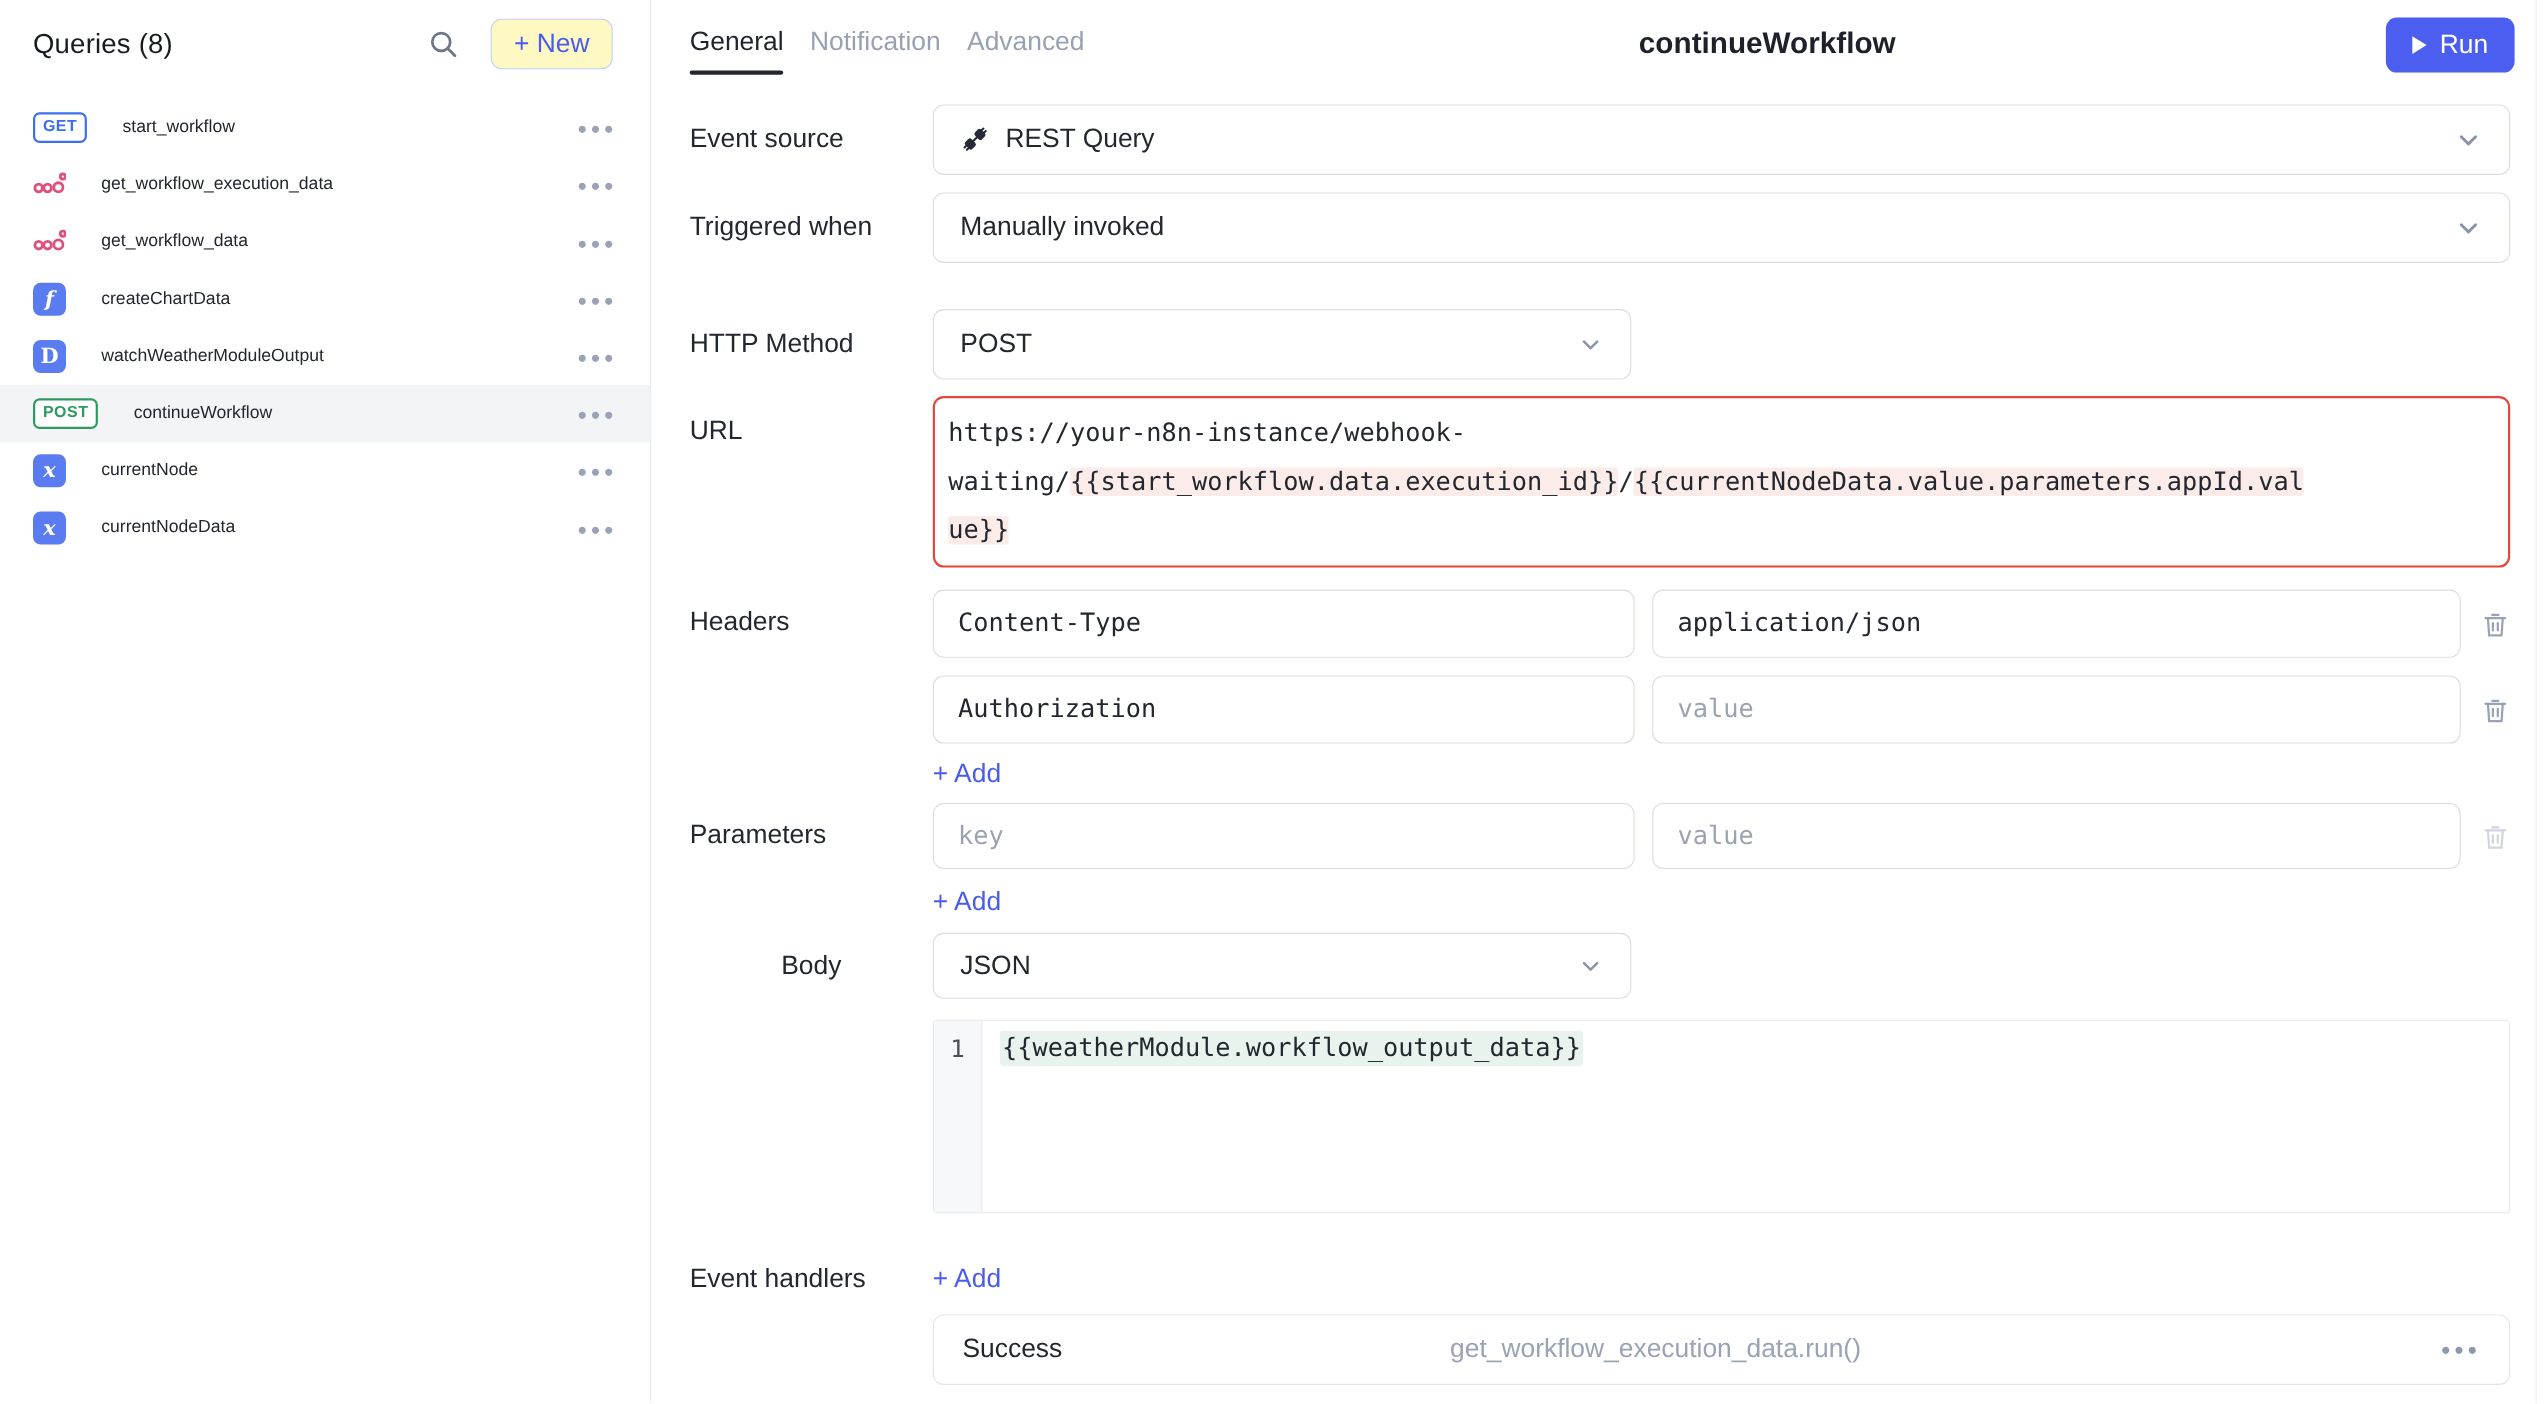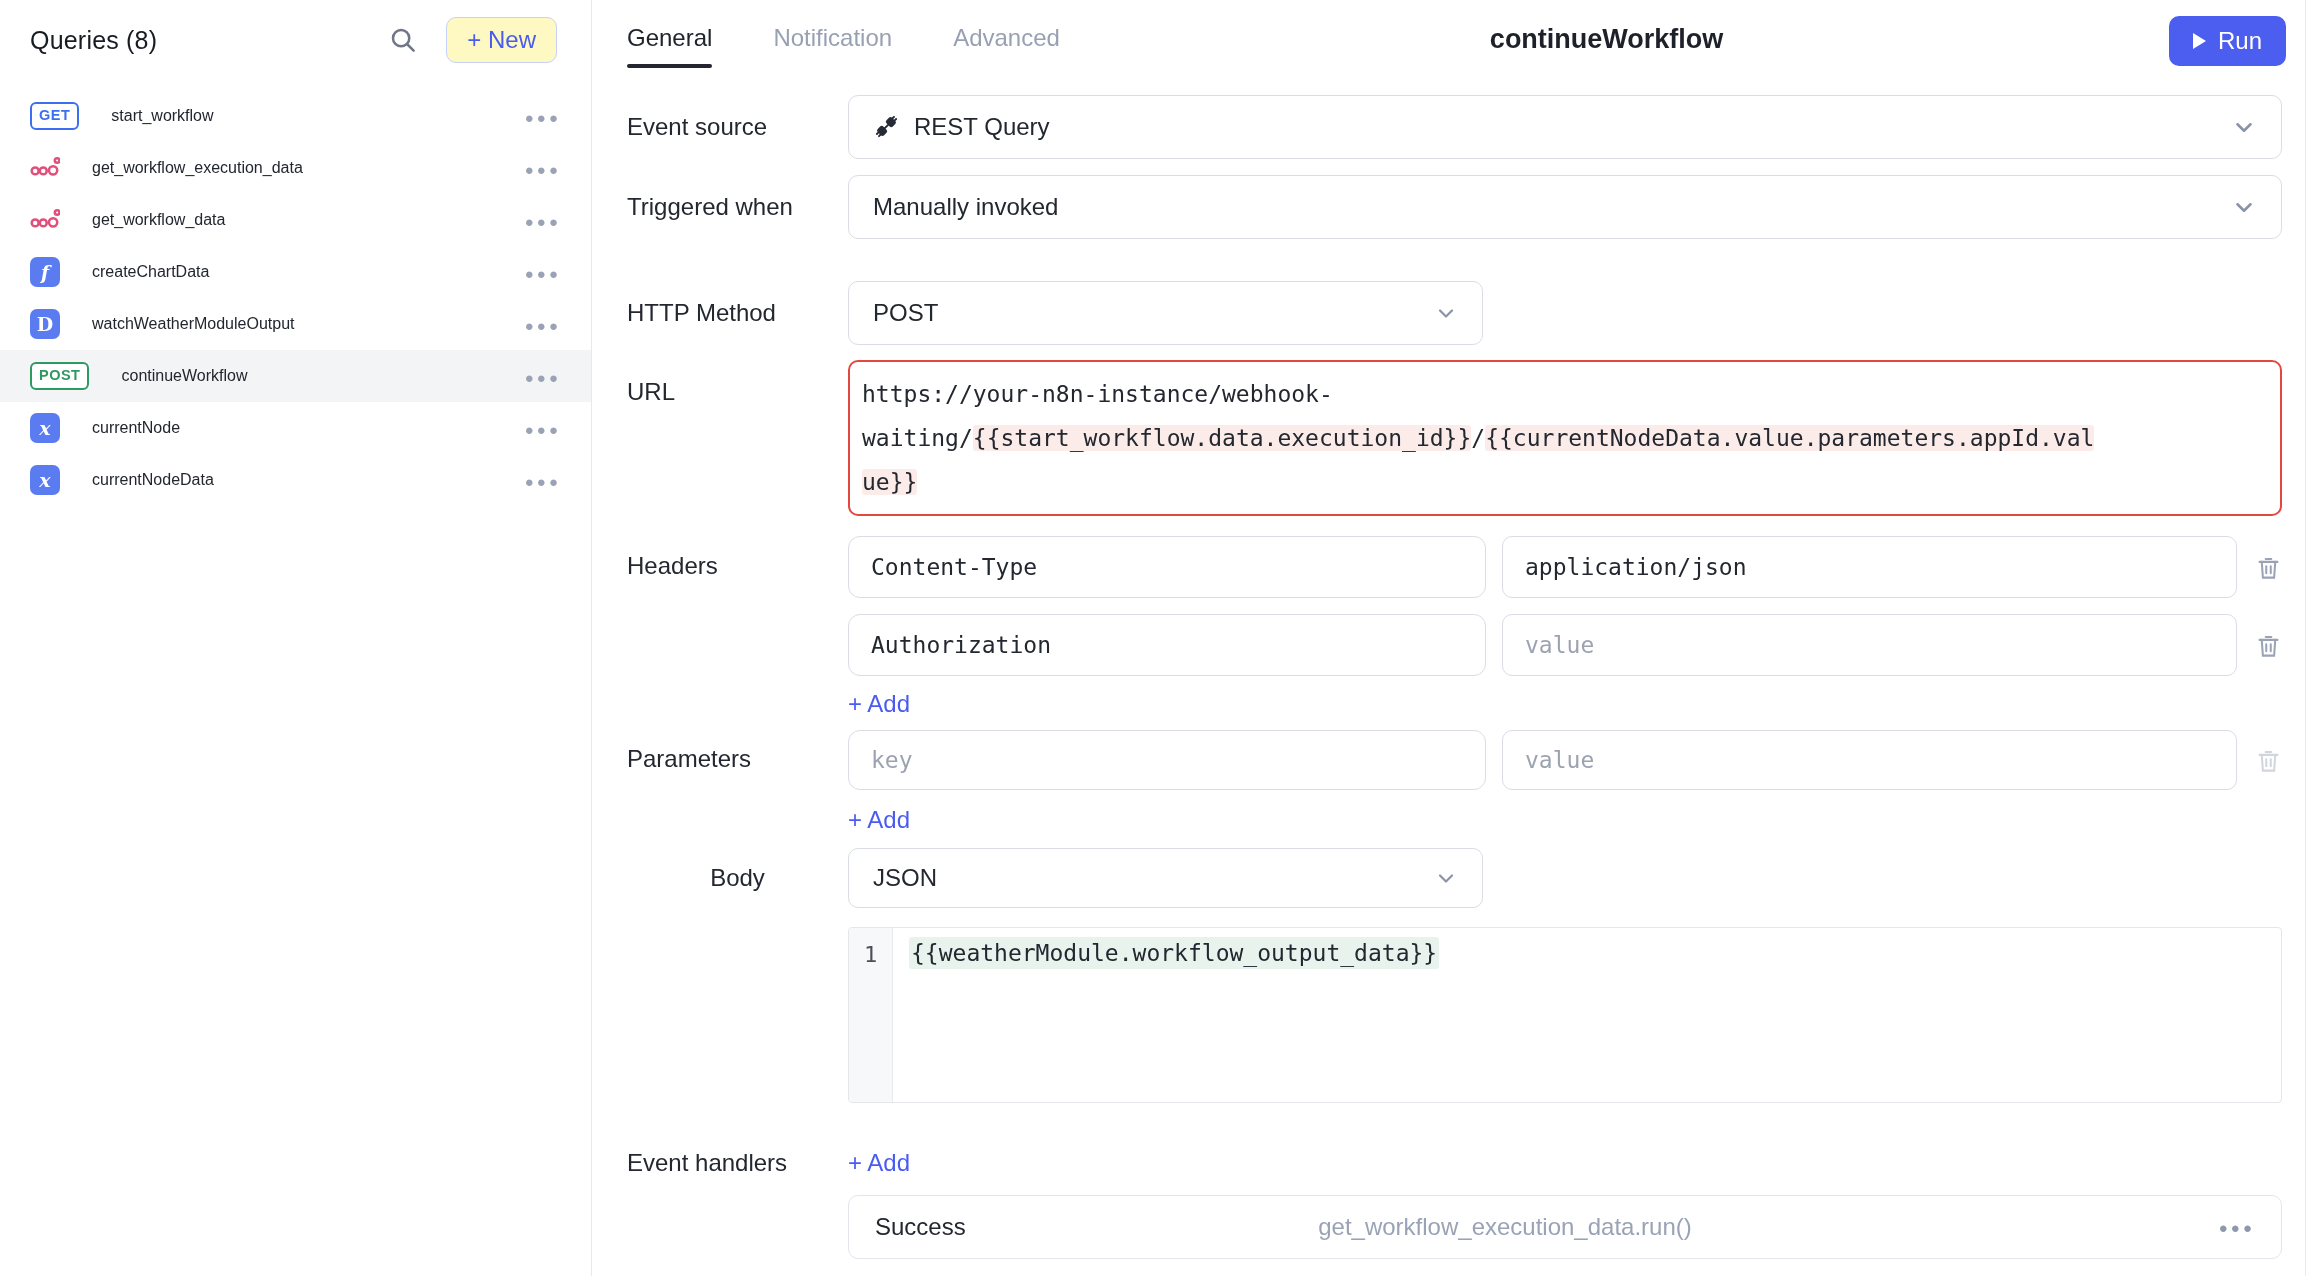--- a/index.html
+++ b/index.html
@@ -25,21 +25,21 @@
   .sq-badge.dd  { font-weight:700; }
   .sq-badge.var { font-style:italic; font-weight:700; }
   .q-name { font-size:16px; color:#22262e; }
   .kebab { margin-left:auto; color:#9aa2b6; font-size:15px; letter-spacing:3px; cursor:pointer; line-height:1; padding-top:2px; }
 
   
   .main { position:relative; flex:1; height:100%; padding-left:35px; overflow:hidden; }
   .scroll-edge { position:absolute; top:0; bottom:0; right:10px; width:1px; background:#e9ebef; }
 
   .m-header { position:relative; height:94px; display:flex; align-items:flex-start; padding-top:24px; }
-  .tabs { display:flex; gap:61px; }
+  .tabs { display:flex; gap:24px; }
   .tab { position:relative; font-size:24px; color:#98a1b3; cursor:pointer; padding-bottom:26px; }
   .tab.active { color:#20242d; font-weight:500; }
   .tab.active::after { content:""; position:absolute; left:0; right:0; bottom:10px; height:4px; background:#23262e; border-radius:2px; }
   .m-title { position:absolute; left:58%; transform:translateX(-50%); top:24px; font-size:27px; font-weight:600; color:#1d2129; }
   .btn-run { position:absolute; right:30px; top:16px; display:flex; align-items:center; gap:12px; background:#4b5ef0; color:#fff; border:none; border-radius:10px; padding:11px 24px; font-size:24px; font-weight:500; cursor:pointer; font-family:inherit; }
   .play { width:0; height:0; border-left:13px solid #fff; border-top:8px solid transparent; border-bottom:8px solid transparent; }
 
   .form-row { display:flex; }
   .form-label { width:221px; min-width:221px; font-size:24px; color:#23272f; }
   .field-area { flex:1; margin-right:34px; }
@@ -49,21 +49,21 @@
   .select .chev { margin-left:auto; }
   .sel-half { width:635px; }
   .plug { margin-right:14px; display:flex; }
 
   .url-box { border:2px solid #e2483d; border-radius:10px; padding:10px 12px; font-family:"DejaVu Sans Mono", monospace; font-size:23px; line-height:44px; color:#23272f; background:#fff; min-height:149px; cursor:text; }
   .hl-red { background:#fbecea; border-radius:3px; }
 
   .kv-row { display:flex; align-items:center; }
   .kv-row + .kv-row { margin-top:16px; }
   .kv-input { height:62px; border:1.5px solid #dadde4; border-radius:10px; background:#fff; padding:0 22px; font-family:"DejaVu Sans Mono", monospace; font-size:23px; color:#23272f; outline:none; }
-  .kv-key { width:638px; margin-right:16px;border-radius:12px; }
+  .kv-key { width:638px; margin-right:16px; }
   .kv-val { flex:1; }
   .kv-input::placeholder { color:#9ca3b0; }
   .trash-btn { margin-left:18px; background:none; border:none; cursor:pointer; display:flex; padding:0; }
   .trash-btn.disabled { opacity:.45; cursor:default; }
   .add-link { display:inline-block; background:none; border:none; color:#4a5cf0; font-size:24px; font-weight:500; cursor:pointer; font-family:inherit; padding:0; }
 
   .code-editor { display:flex; border:1px solid #e4e6eb; border-radius:4px; height:176px; overflow:hidden; background:#fff; }
   .gutter { width:44px; background:#f7f8f9; border-right:1px solid #e8eaee; color:#4a4f58; font-family:"DejaVu Sans Mono", monospace; font-size:22px; text-align:center; padding-top:14px; }
   .code-area { flex:1; font-family:"DejaVu Sans Mono", monospace; font-size:23px; color:#23272f; padding:12px 0 0 16px; cursor:text; }
   .hl-green { background:#e7f3ec; border-radius:3px; padding:3px 2px; }

